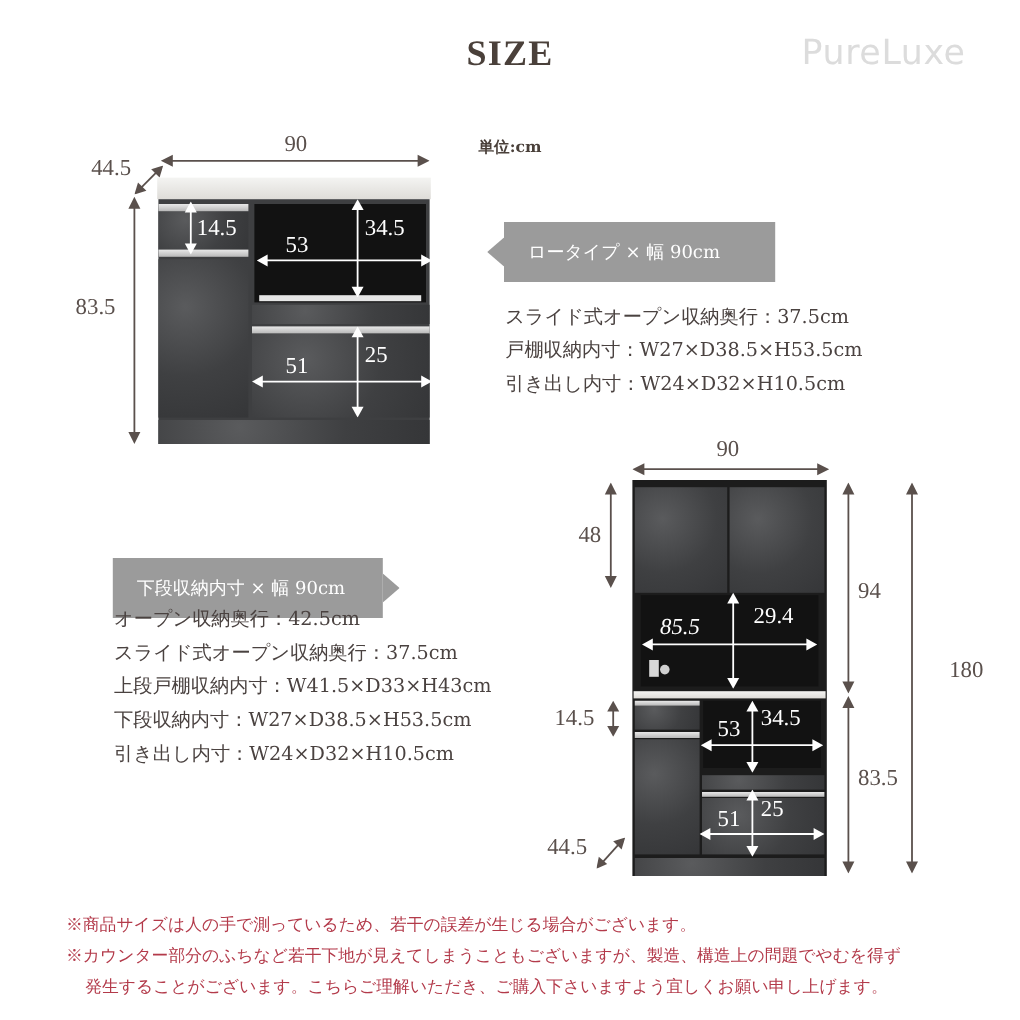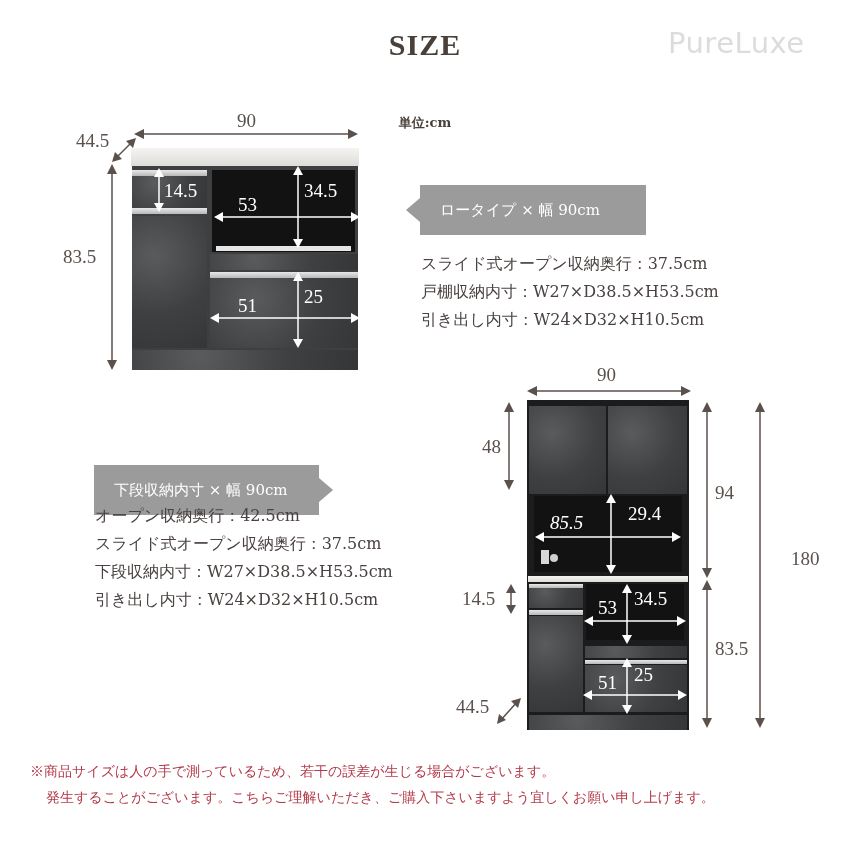--- a/index.html
+++ b/index.html
@@ -117,20 +117,21 @@
 
 <div class="abs" style="left:94px;top:465px;width:225px;height:50px;">
   <div class="tag">下段収納内寸 × 幅 90cm</div>
   <svg class="abs" style="left:225px;top:13px;" width="14" height="24">
       <polygon points="14,12 0,0 0,24" fill="#9b9b9b"></polygon>
     </svg>
 </div>
 <div class="abs specs" style="left:95px;top:502px;">
   <div>オープン収納奥行：42.5cm</div>
   <div>スライド式オープン収納奥行：37.5cm</div>
+  <div>上段戸棚収納内寸：W41.5×D33×H43cm</div>
   <div>下段収納内寸：W27×D38.5×H53.5cm</div>
   <div>引き出し内寸：W24×D32×H10.5cm</div>
 </div>
 
 <div class="abs" style="left:440px;top:360px;width:400px;height:380px;">
   <div class="abs dim" style="left:157px;top:4px;">90</div>
   <svg class="abs" style="left:87px;top:23px;" width="164" height="16">
     <line x1="6" y1="8" x2="158" y2="8" stroke="#5a504c" stroke-width="1.5"></line>
     <polygon points="0,8 10,3 10,13" fill="#5a504c"></polygon>
       <polygon points="164,8 154,3 154,13" fill="#5a504c"></polygon>
@@ -224,16 +225,17 @@
   </svg>
   <div class="abs dim-w" style="left:194px;top:304px;">25</div>
   <svg class="abs" style="left:143px;top:328px;" width="104" height="14">
     <line x1="4" y1="7" x2="100" y2="7" stroke="#fff" stroke-width="1.5"></line>
     <polygon points="0,7 9,2 9,12" fill="#fff"></polygon>
       <polygon points="104,7 95,2 95,12" fill="#fff"></polygon>
   </svg>
   <div class="abs dim-w" style="left:158px;top:312px;">51</div>
 </div>
 
-<div class="abs note" style="top:758px;">
+<div class="abs note" style="top:758px;margin-left:25px;">
   <div>※商品サイズは人の手で測っているため、若干の誤差が生じる場合がございます。</div>
+  <div>※カウンター部分のふちなど若干下地が見えてしまうこともございますが、製造、構造上の問題でやむを得ず</div>
   <div style="padding-left:16px;">発生することがございます。こちらご理解いただき、ご購入下さいますよう宜しくお願い申し上げます。</div>
 </div>
 
 </body></html>

